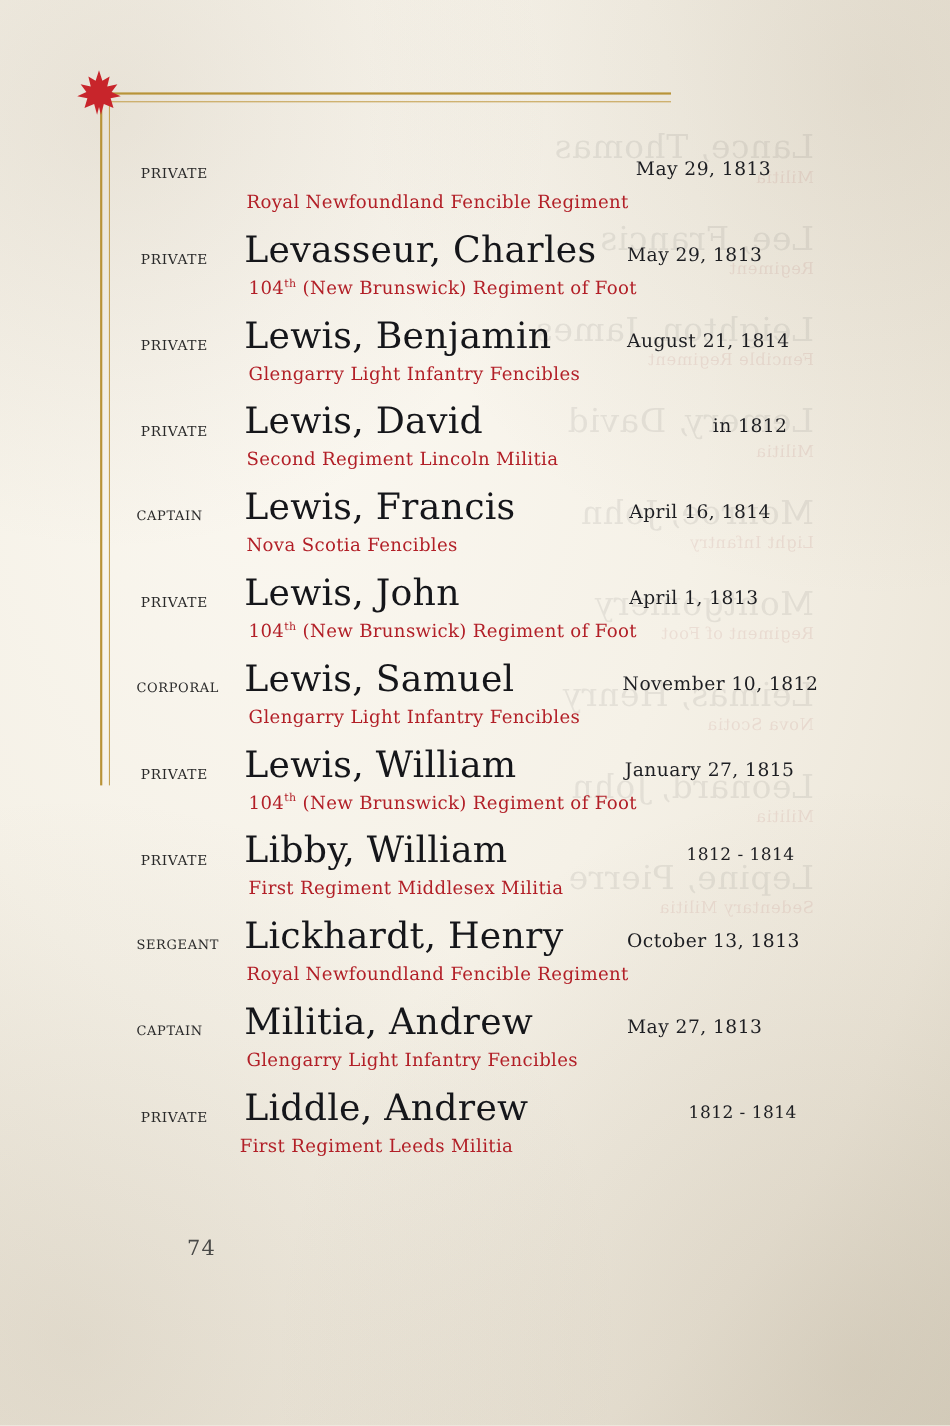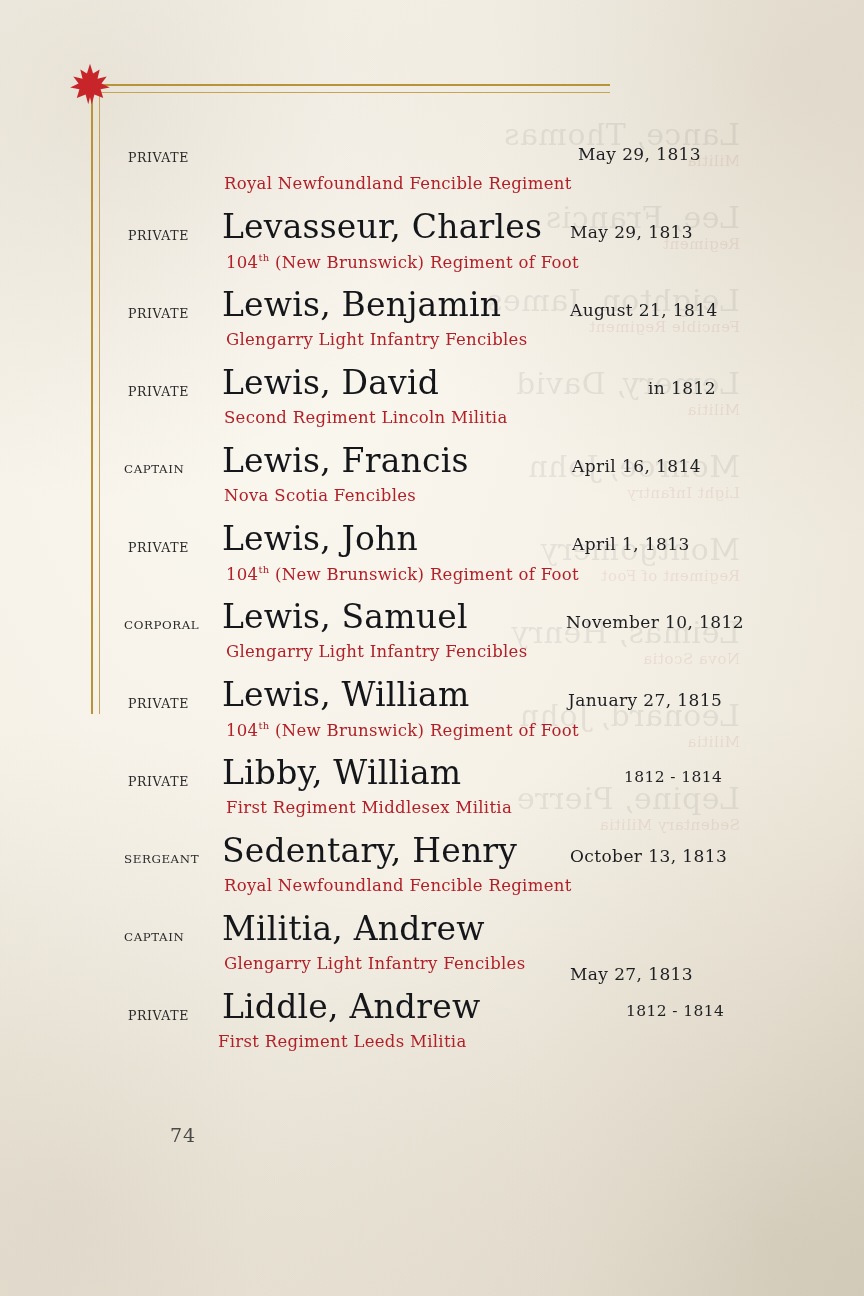--- a/index.html
+++ b/index.html
@@ -287,30 +287,30 @@
 
     <div class="entry">
       <div class="rank">PRIVATE</div>
       <div class="name">Libby, William</div>
       <div class="unit" style="left:226px;">First Regiment Middlesex Militia</div>
       <div class="date" style="left:624px;font-size:15.5px;">1812 - 1814</div>
     </div>
 
     <div class="entry">
       <div class="rank wide">SERGEANT</div>
-      <div class="name">Sedentary, Henry</div>
+      <div class="name">Lickhardt, Henry</div>
       <div class="unit" style="left:224px;">Royal Newfoundland Fencible Regiment</div>
       <div class="date" style="left:570px;">October 13, 1813</div>
     </div>
 
     <div class="entry">
       <div class="rank wide">CAPTAIN</div>
       <div class="name">Militia, Andrew</div>
       <div class="unit" style="left:224px;">Glengarry Light Infantry Fencibles</div>
-      <div class="date" style="left:570px;margin-top:40px;">May 27,   1813</div>
+      <div class="date" style="left:570px;">May 27,   1813</div>
     </div>
 
     <div class="entry">
       <div class="rank">PRIVATE</div>
       <div class="name">Liddle, Andrew</div>
       <div class="unit" style="left:218px;">First Regiment Leeds Militia</div>
       <div class="date" style="left:626px;font-size:15.5px;">1812 - 1814</div>
     </div>
 
   </div>

